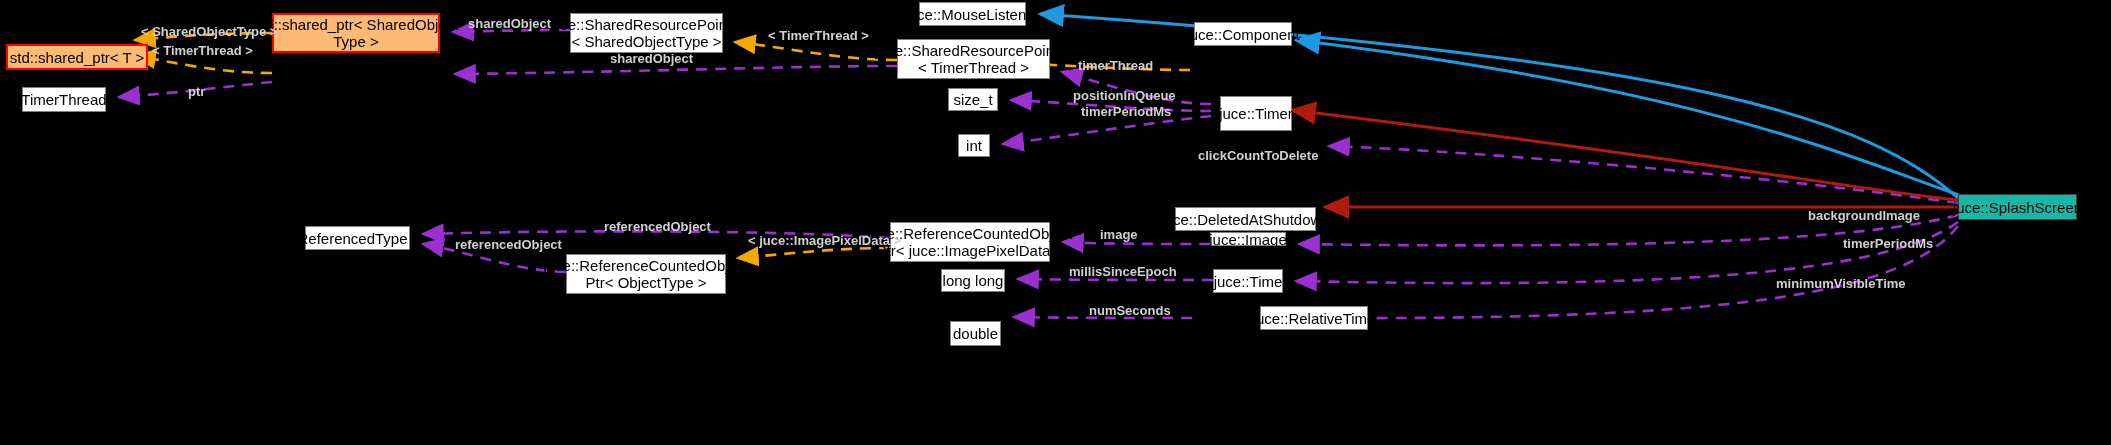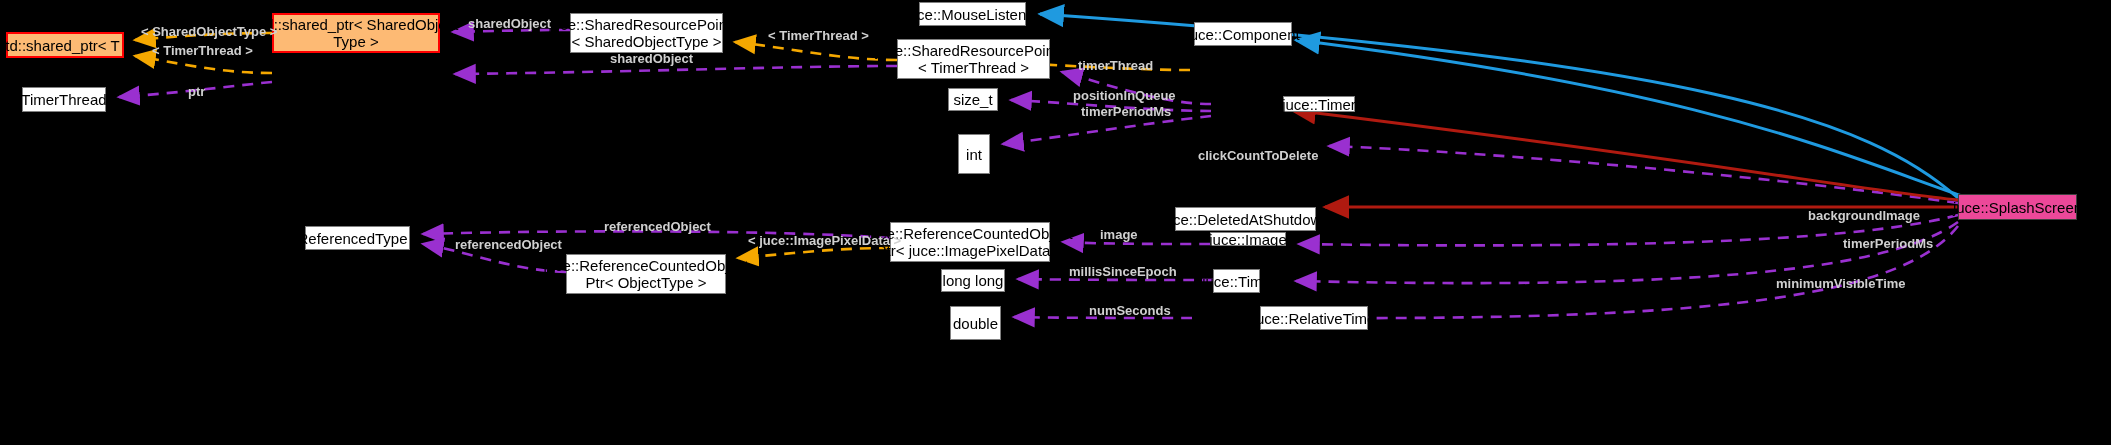--- a/index.html
+++ b/index.html
@@ -37,21 +37,21 @@
     justify-content: center;
     padding: 2px 6px;
     white-space: pre;
     z-index: 5;
   }
   .node.tmpl {
     background: #fdba74;
     border: 2px solid #ff0000;
   }
   .node.current {
-    background: #ec4899;
+    background: #14b8a6;
     border: 1px solid #404040;
     color: #000000;
   }
   .edge-label {
     position: absolute;
     color: #d0d0d0;
     font-size: 13px;
     font-weight: bold;
     white-space: pre;
     z-index: 6;
@@ -109,63 +109,63 @@
       <path d="M1958,198 C1870,120 1700,60 1040,14"></path>
       <path d="M1962,196 C1830,150 1700,90 1296,40"></path>
     </g>
 
     <g fill="none" stroke="#b01a10" stroke-width="3" marker-end="url(#arrRed)">
       <path d="M1958,200 C1860,190 1700,160 1292,110"></path>
       <path d="M1958,207 C1800,207 1500,207 1325,207"></path>
     </g>
   </svg>
 
-  <div class="node tmpl" style="left:6px;top:32px;width:118px;height:26px"><span>std::shared_ptr&lt; T &gt;</span></div>
+  <div class="node tmpl" style="left:6px;top:44px;width:142px;height:26px"><span>std::shared_ptr&lt; T &gt;</span></div>
 
   <div class="node tmpl" style="left:272px;top:13px;width:168px;height:40px"><span>std::shared_ptr&lt; SharedObject
 Type &gt;</span></div>
 
 
   <div class="node" style="left:22px;top:87px;width:84px;height:25px"><span>TimerThread</span></div>
 
   <div class="node" style="left:570px;top:13px;width:153px;height:40px"><span>juce::SharedResourcePointer
 &lt; SharedObjectType &gt;</span></div>
 
   <div class="node" style="left:897px;top:39px;width:153px;height:40px"><span>juce::SharedResourcePointer
 &lt; TimerThread &gt;</span></div>
 
   <div class="node" style="left:919px;top:2px;width:107px;height:24px"><span>juce::MouseListener</span></div>
 
   <div class="node" style="left:948px;top:88px;width:50px;height:23px"><span>size_t</span></div>
 
-  <div class="node" style="left:958px;top:134px;width:32px;height:40px"><span>int</span></div>
+  <div class="node" style="left:958px;top:134px;width:32px;height:23px"><span>int</span></div>
 
   <div class="node" style="left:1194px;top:22px;width:98px;height:24px"><span>juce::Component</span></div>
 
-  <div class="node" style="left:1283px;top:96px;width:72px;height:16px"><span>juce::Timer</span></div>
+  <div class="node" style="left:1220px;top:96px;width:72px;height:35px"><span>juce::Timer</span></div>
 
   <div class="node" style="left:1175px;top:207px;width:141px;height:24px"><span>juce::DeletedAtShutdown</span></div>
 
   <div class="node current" style="left:1958px;top:194px;width:119px;height:26px"><span>juce::SplashScreen</span></div>
 
   <div class="node" style="left:305px;top:226px;width:105px;height:24px"><span>ReferencedType *</span></div>
 
   <div class="node" style="left:890px;top:222px;width:160px;height:40px"><span>juce::ReferenceCountedObject
 Ptr&lt; juce::ImagePixelData &gt;</span></div>
 
   <div class="node" style="left:566px;top:254px;width:160px;height:40px"><span>juce::ReferenceCountedObject
 Ptr&lt; ObjectType &gt;</span></div>
 
   <div class="node" style="left:1210px;top:232px;width:76px;height:14px"><span>juce::Image</span></div>
 
   <div class="node" style="left:941px;top:269px;width:64px;height:23px"><span>long long</span></div>
 
-  <div class="node" style="left:1213px;top:269px;width:47px;height:24px"><span>juce::Time</span></div>
+  <div class="node" style="left:1213px;top:269px;width:70px;height:24px"><span>juce::Time</span></div>
 
-  <div class="node" style="left:950px;top:306px;width:51px;height:34px"><span>double</span></div>
+  <div class="node" style="left:950px;top:321px;width:51px;height:25px"><span>double</span></div>
 
   <div class="node" style="left:1260px;top:306px;width:108px;height:24px"><span>juce::RelativeTime</span></div>
 
   <div class="edge-label" style="left:141px;top:25px">&lt; SharedObjectType &gt;</div>
   <div class="edge-label" style="left:152px;top:44px">&lt; TimerThread &gt;</div>
   <div class="edge-label" style="left:468px;top:17px">sharedObject</div>
   <div class="edge-label" style="left:768px;top:29px">&lt; TimerThread &gt;</div>
   <div class="edge-label" style="left:610px;top:52px">sharedObject</div>
   <div class="edge-label" style="left:188px;top:85px">ptr</div>
   <div class="edge-label" style="left:1078px;top:59px">timerThread</div>

